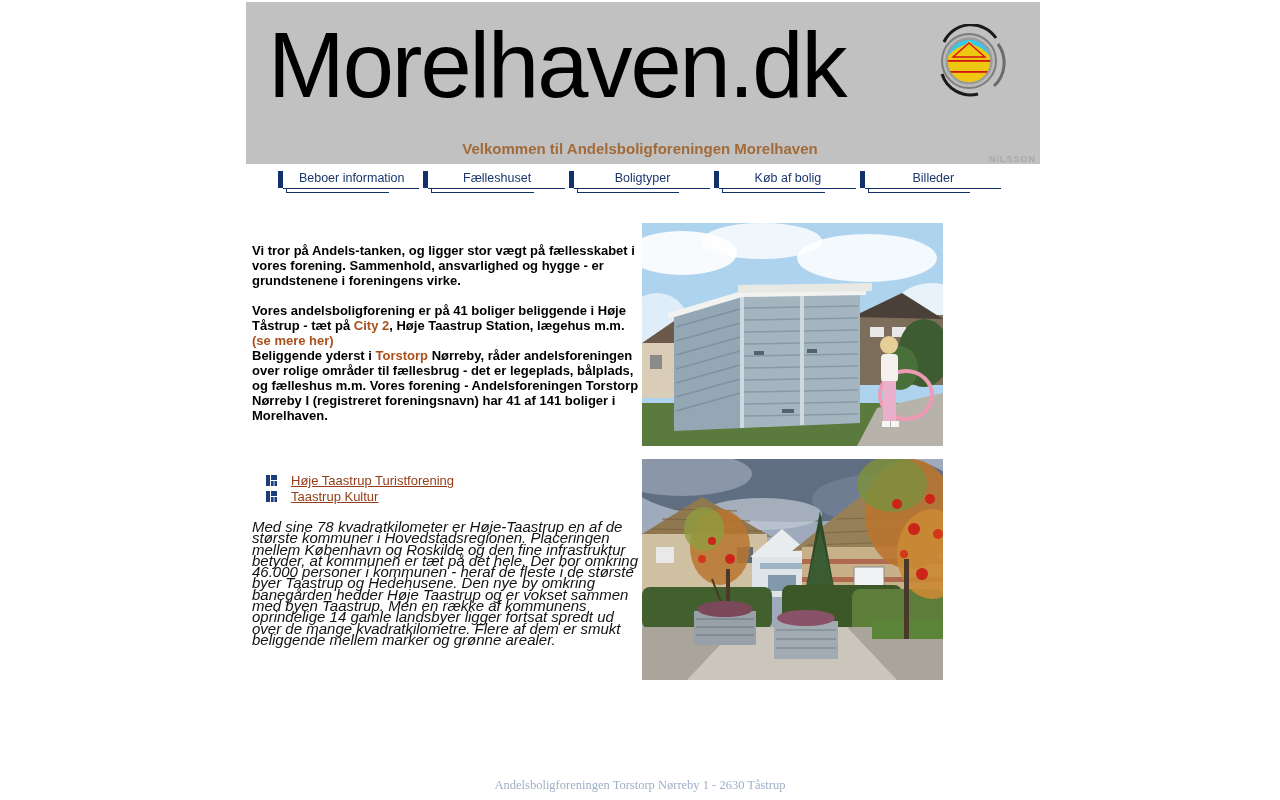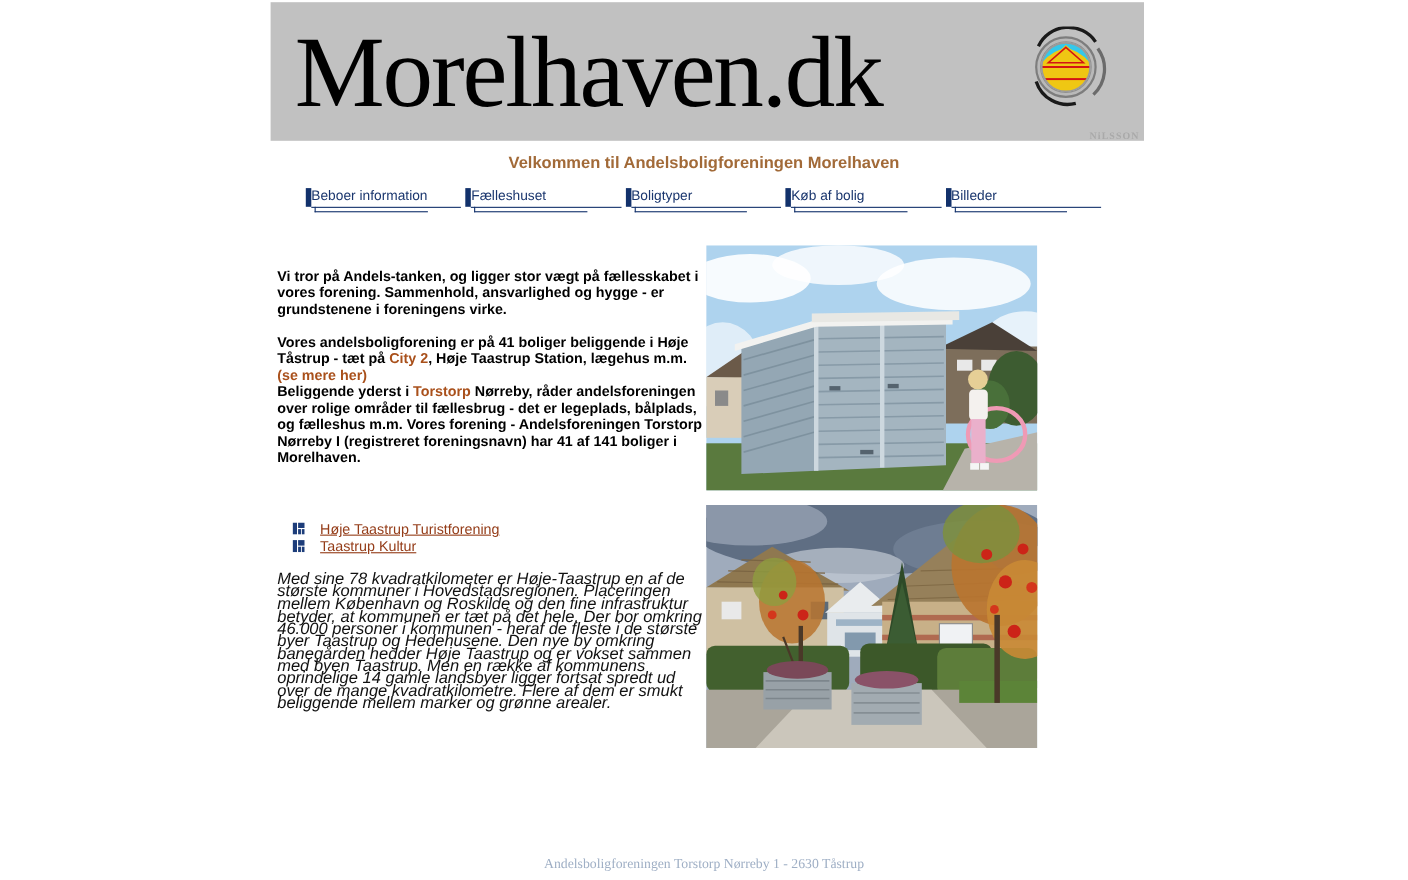--- a/index.html
+++ b/index.html
@@ -2,33 +2,33 @@
 <html lang="da"><head>
 <meta charset="utf-8">
 <title>Morelhaven.dk</title>
 <style>
   * { margin:0; padding:0; box-sizing:border-box; }
   html,body { background:#ffffff; }
   body { font-family:"Liberation Sans", sans-serif; }
   #page { position:relative; width:800px; height:800px; margin:0 auto; }
 
   
-  .masthead { position:absolute; left:6px; top:2px; width:794px; height:126px; background:#c1c1c1; overflow:hidden;font-family:Liberation Serif, serif; }
+  .masthead { position:absolute; left:6px; top:2px; width:794px; height:162px; background:#c1c1c1; overflow:hidden; }
   .site-title { position:absolute; left:22px; top:17px; font-size:92px; line-height:92px; letter-spacing:-2px; color:#000; white-space:nowrap; font-weight:400; }
   .logo { position:absolute; left:688px; top:22px; }
   .credit { position:absolute; right:4px; bottom:0px; font-size:9px; letter-spacing:1px; color:#a9a9a9; font-weight:700; }
 
   
   .welcome { position:absolute; left:0; top:140px; width:100%; text-align:center; font-size:15px; font-weight:700; color:#a26a38; }
 
   
   .nav { position:absolute; left:38px; top:168px; width:724px; display:flex; gap:3px; }
   .tab { position:relative; flex:1; height:27px; display:block; text-decoration:none; cursor:pointer; }
   .tab-bar  { position:absolute; left:0; top:3px; width:5px; height:17px; background:#12316b; }
-  .tab-label{ position:absolute; left:5px; right:0; top:3px; font-size:12.5px; line-height:15px; color:#1a366e; }
+  .tab-label{ position:absolute; left:5px; right:0; top:3px; text-align:center; font-size:12.5px; line-height:15px; color:#1a366e; }
   .tab-line1{ position:absolute; left:5px; right:1px; top:20px; height:1px; background:#12316b; }
   .tab-conn { position:absolute; left:8px; top:20px; width:1px; height:5px; background:#12316b; }
   .tab-line2{ position:absolute; left:8px; top:24px; width:72%; height:1px; background:#12316b; }
 
   
   .text-col { position:absolute; left:12px; top:243px; width:393px; color:#000; }
   .text-col p.bold { font-size:13px; line-height:15px; font-weight:700; }
   .intro { margin-bottom:15px; }
   a.body-link { color:#a9501b; cursor:pointer; }
   .ext-links { list-style:none; margin:50px 0 0 14px; }

